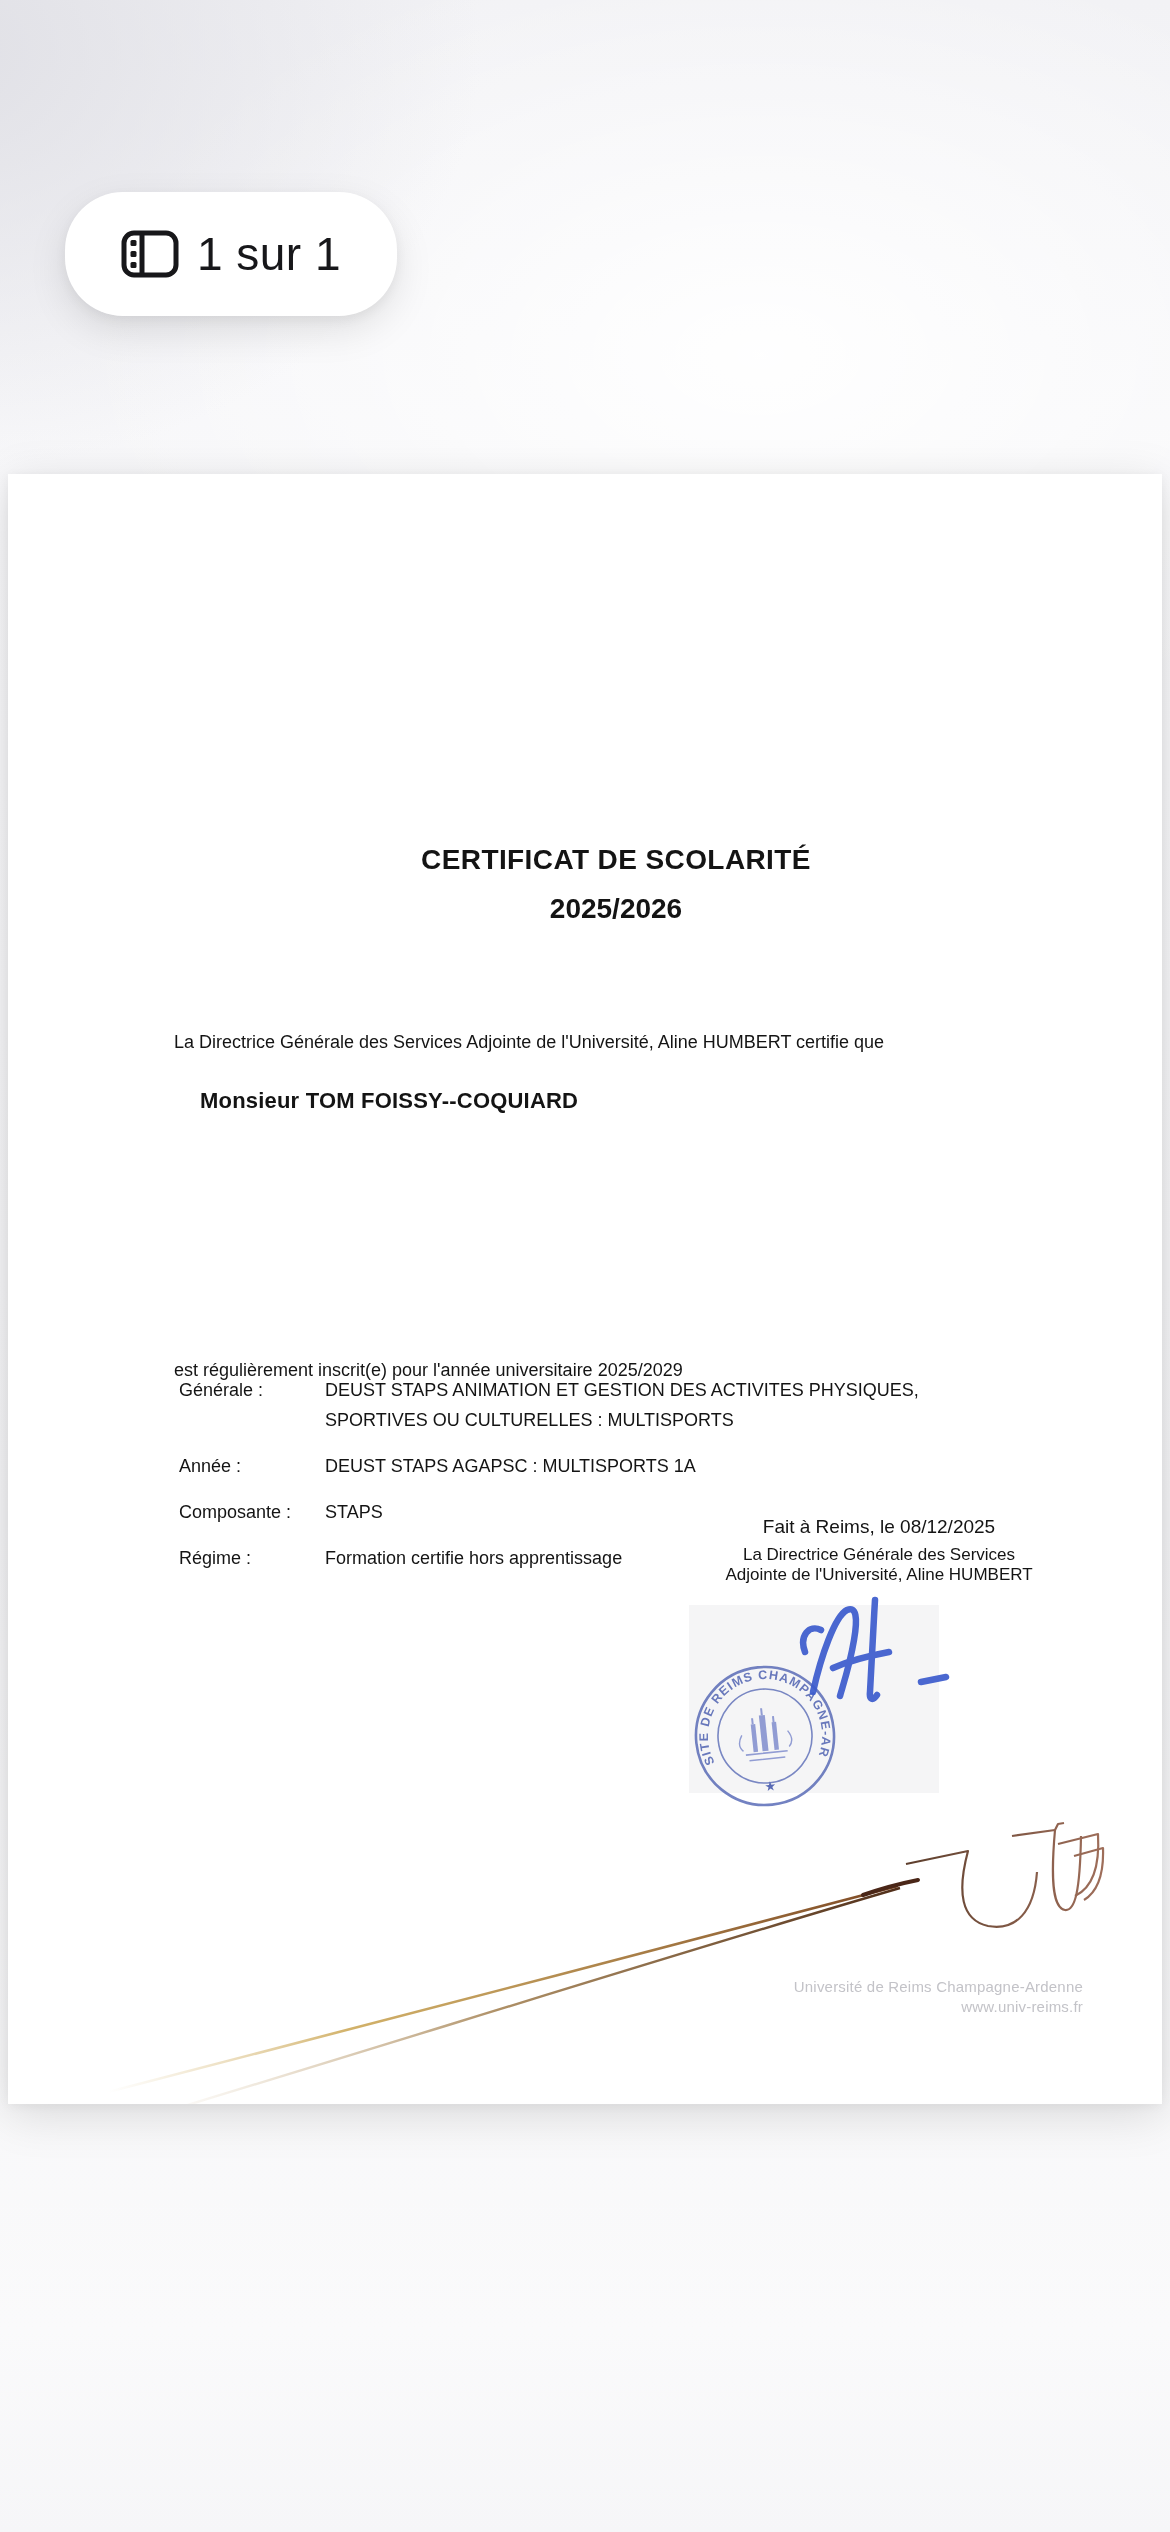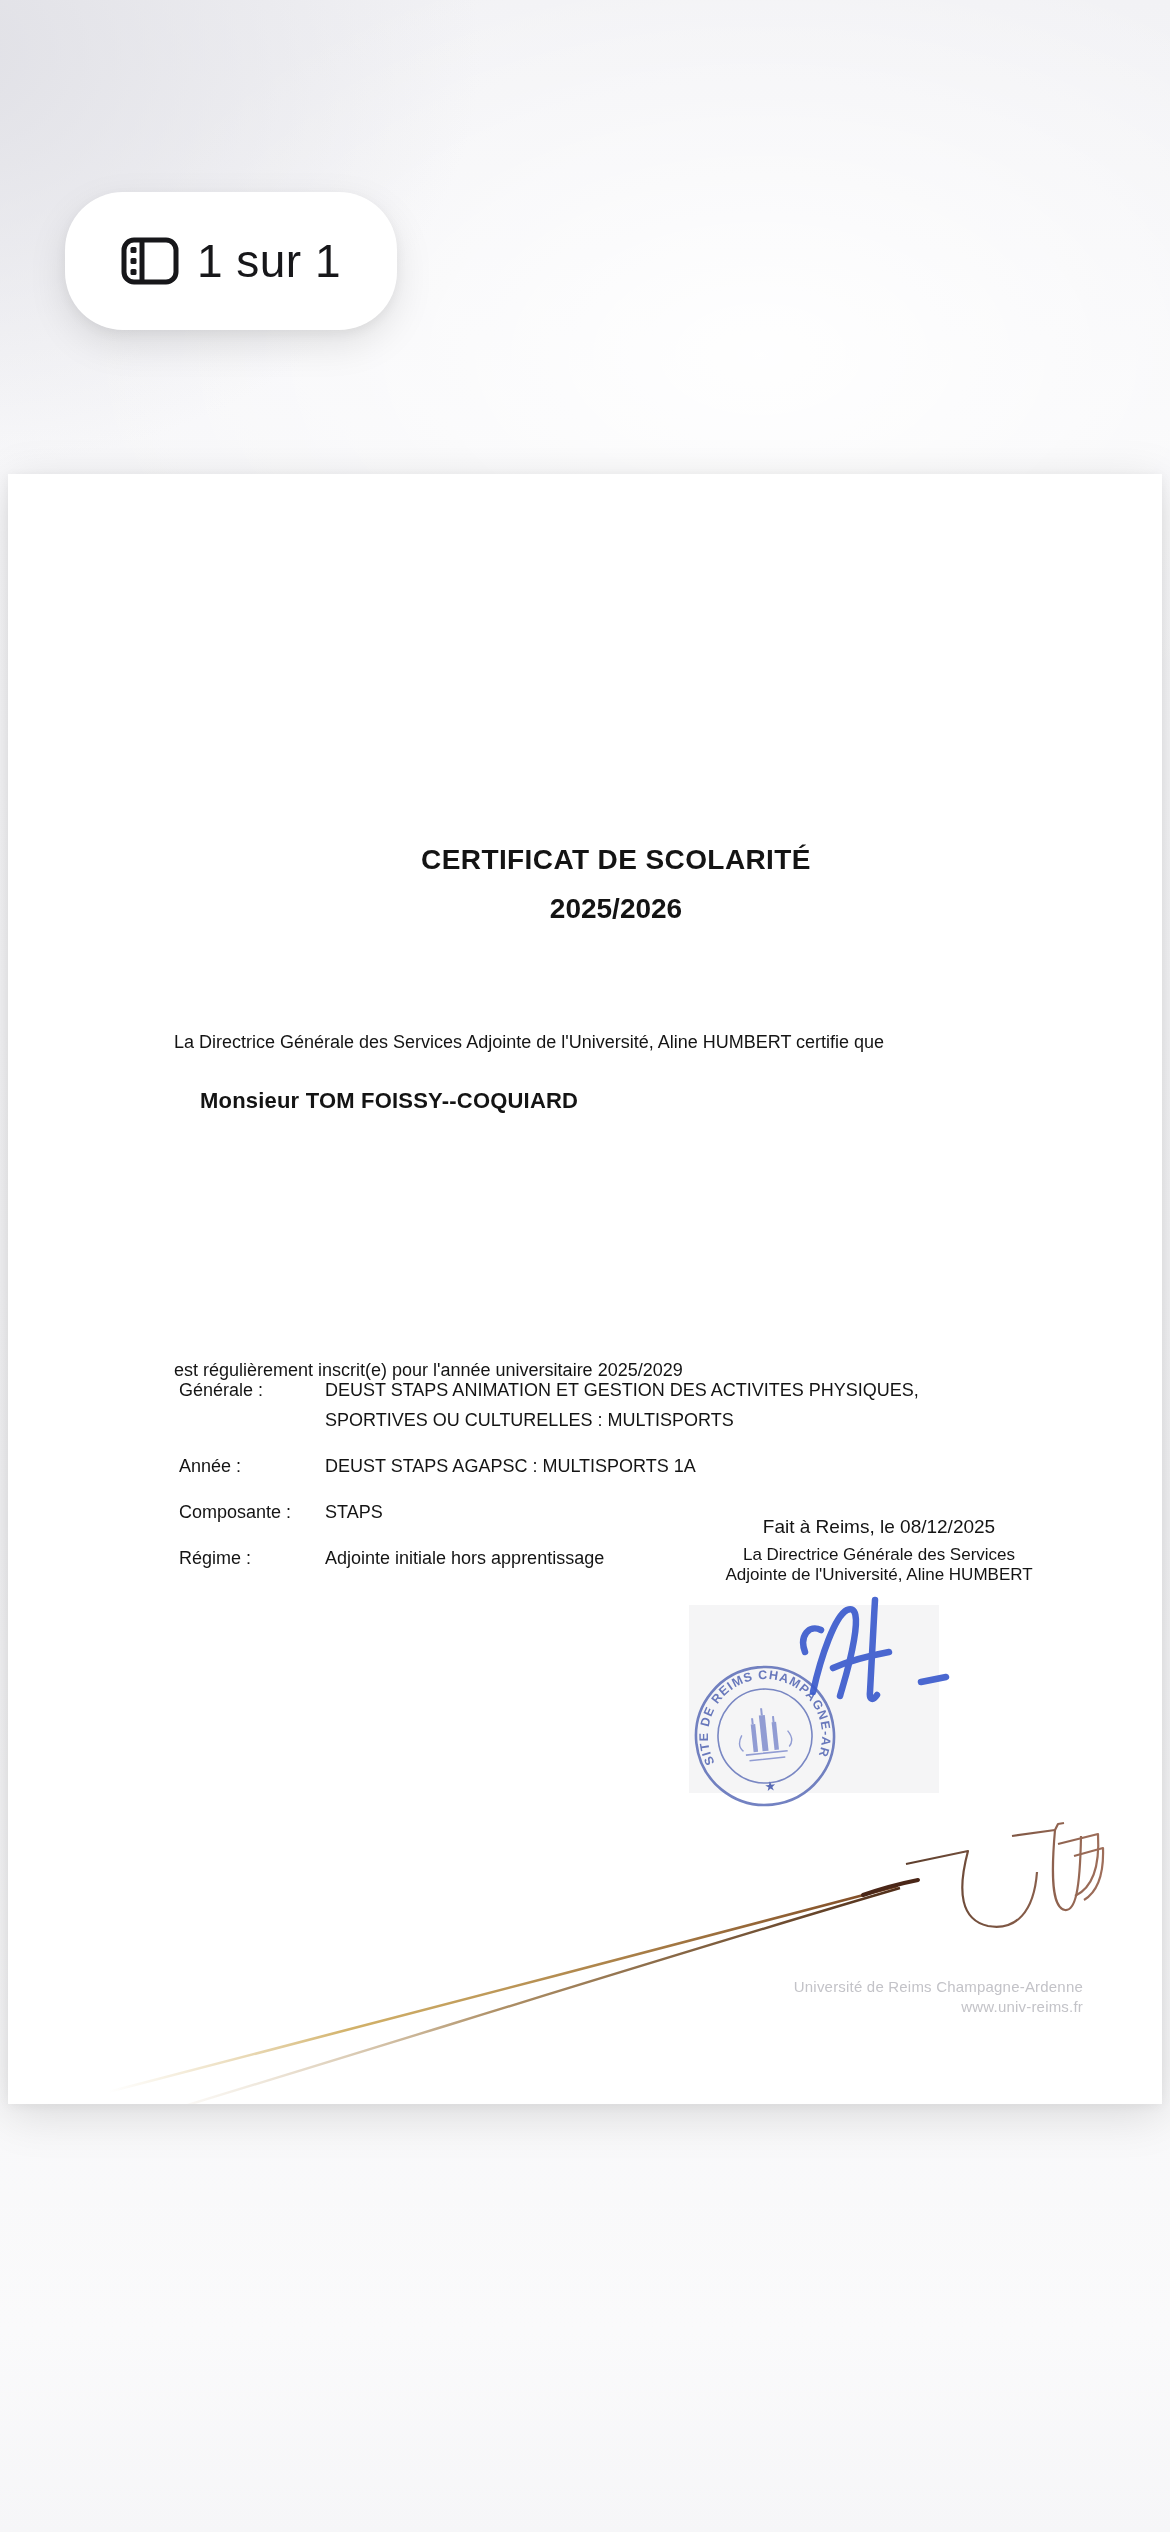--- a/index.html
+++ b/index.html
@@ -9,21 +9,21 @@
     position:relative;width:1170px;height:2532px;margin:0 auto;overflow:hidden;
     background:
       radial-gradient(900px 700px at -5% 2%, rgba(222,222,228,.9) 0%, rgba(222,222,228,0) 60%),
       radial-gradient(1000px 600px at 65% 14%, rgba(255,255,255,.95) 0%, rgba(255,255,255,0) 70%),
       linear-gradient(180deg,#f2f2f5 0%,#f8f8fa 20%,#f4f4f6 60%,#fafafb 92%,#f6f6f8 100%);
     font-family:"Liberation Sans","DejaVu Sans",sans-serif;
   }
 
   
   .pill{
-    position:absolute;left:65px;top:192px;width:332px;height:138px;border-radius:58px;
+    position:absolute;left:65px;top:192px;width:332px;height:124px;border-radius:58px;
     background:#ffffff;box-shadow:0 14px 38px rgba(0,0,0,.10),0 4px 12px rgba(0,0,0,.05);
     display:flex;align-items:center;justify-content:center;gap:18px;cursor:pointer;
   }
   .pill-label{font-size:46px;font-weight:500;color:#17171a;letter-spacing:.5px;}
 
   
   .page{
     position:absolute;left:8px;top:474px;width:1154px;height:1630px;background:#ffffff;
     box-shadow:0 10px 45px rgba(0,0,0,.13),0 2px 10px rgba(0,0,0,.05);
     color:#141414;
@@ -112,21 +112,21 @@
       <div class="frow">
         <div class="flabel">Année :</div>
         <div class="fvalue">DEUST STAPS AGAPSC : MULTISPORTS 1A</div>
       </div>
       <div class="frow">
         <div class="flabel">Composante :</div>
         <div class="fvalue">STAPS</div>
       </div>
       <div class="frow">
         <div class="flabel">Régime :</div>
-        <div class="fvalue">Adjointe initiale hors apprentissage</div>
+        <div class="fvalue">Formation certifie hors apprentissage</div>
       </div>
     </div>
 
     <div class="abs sig-col">
       <div class="issued">Fait à Reims, le 08/12/2025</div>
       <div class="signatory">La Directrice Générale des Services Adjointe de l'Université, Aline HUMBERT</div>
     </div>
 
     <div class="abs sig-bg"></div>
 

